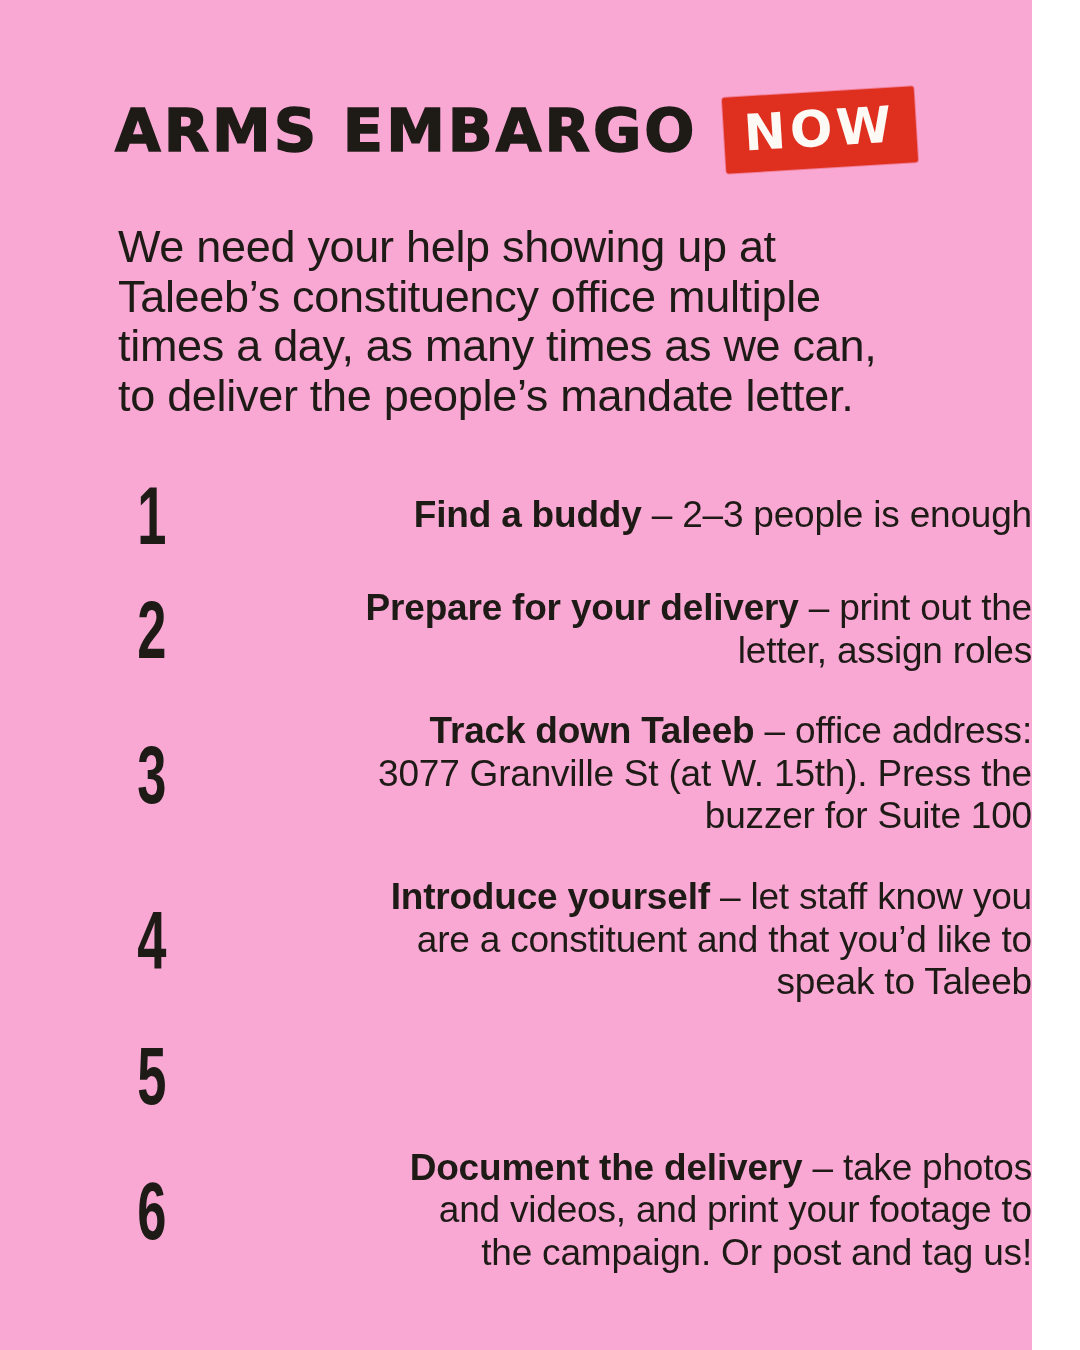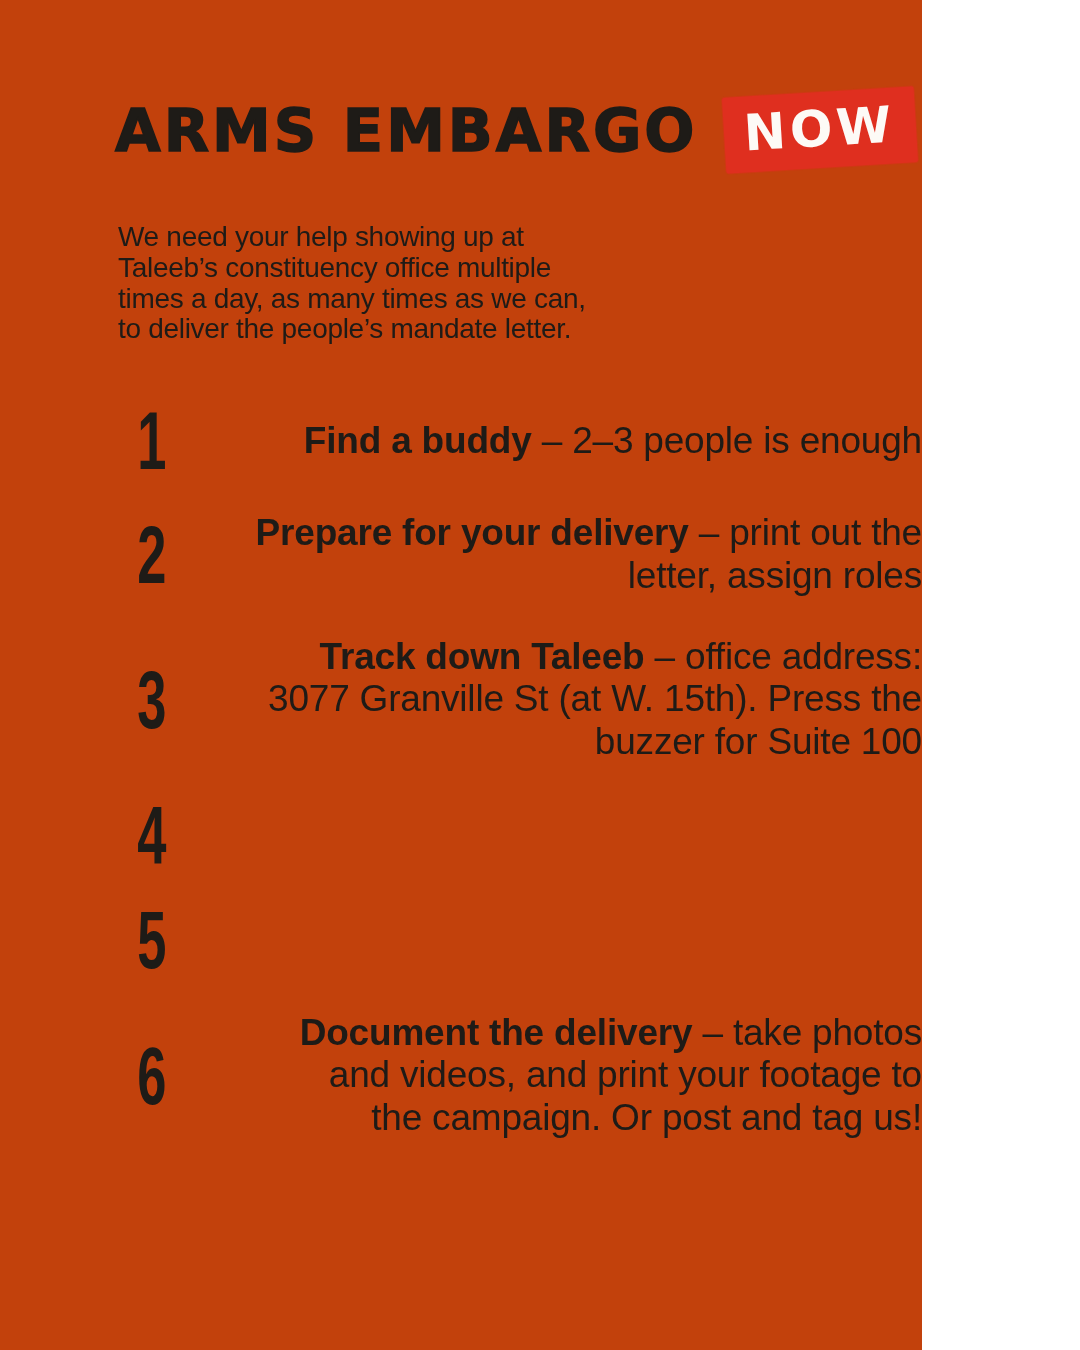--- a/index.html
+++ b/index.html
@@ -1,20 +1,20 @@
 <!DOCTYPE html>
 <html><head>
 <meta charset="utf-8">
 <style>
   html, body { margin: 0; padding: 0; }
   .canvas {
     position: relative;
-    width: 922px;
+    width: 1032px;
     height: 1350px;
-    background: #c2410c;
+    background: #f9a8d4;
     color: #1e1b17;
     font-family: "Liberation Sans", sans-serif;
     overflow: hidden;
   }
   .header {
     display: flex;
     align-items: center;
     gap: 26px;
     padding: 92px 0 0 115px;
   }
@@ -36,21 +36,21 @@
     font-size: 50px;
     line-height: 1;
     letter-spacing: 4px;
     padding: 12px 20px 14px 20px;
     transform: rotate(-3.5deg);
     border-radius: 3px;
     box-shadow: 0 0 0 1px rgba(223,47,31,0.35);
   }
   .intro {
     margin: 54px 80px 0 118px;
-    font-size: 28px;
+    font-size: 45px;
     line-height: 1.1;
     letter-spacing: -0.3px;
     white-space: pre-wrap;
   }
   .steps {
     display: flex;
     flex-direction: column;
     gap: 38px;
     margin: 62px 0 0 112px;
   }
@@ -120,20 +120,23 @@
         </div>
       <div class="step-text"><span class="step-title">Track down Taleeb</span><span> – </span><span>office address:
 3077 Granville St (at W. 15th). Press the
 buzzer for Suite 100</span></div>
     </div>
 
     <div class="step">
       <div class="step-num-col">
           <span class="step-number">4</span>
         </div>
+      <div class="step-text"><span class="step-title">Introduce yourself</span><span> – </span><span>let staff know you
+are a constituent and that you’d like to
+speak to Taleeb</span></div>
     </div>
 
     <div class="step">
       <div class="step-num-col">
           <span class="step-number">5</span>
         </div>
     </div>
 
     <div class="step">
       <div class="step-num-col">

